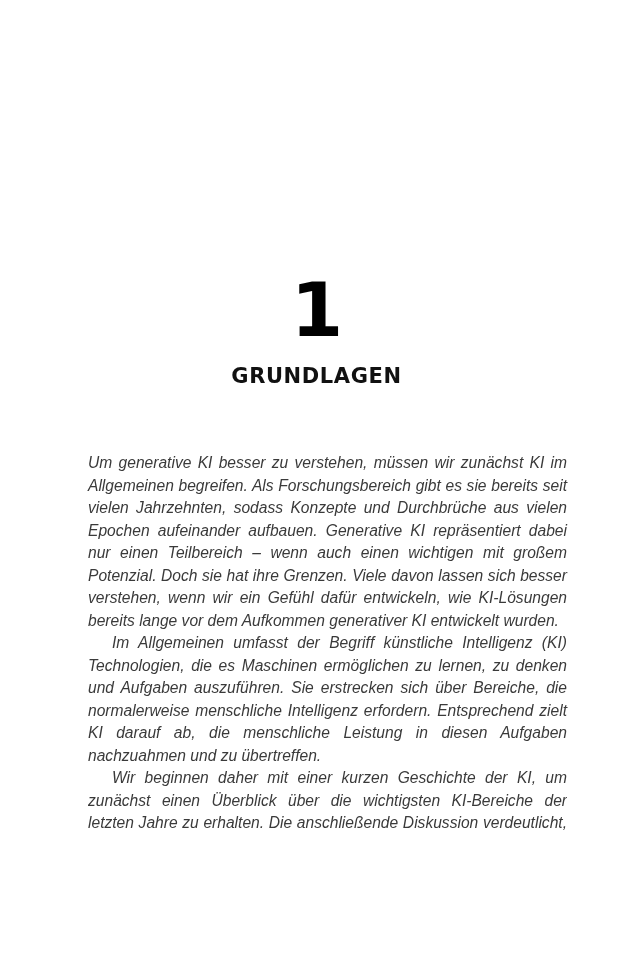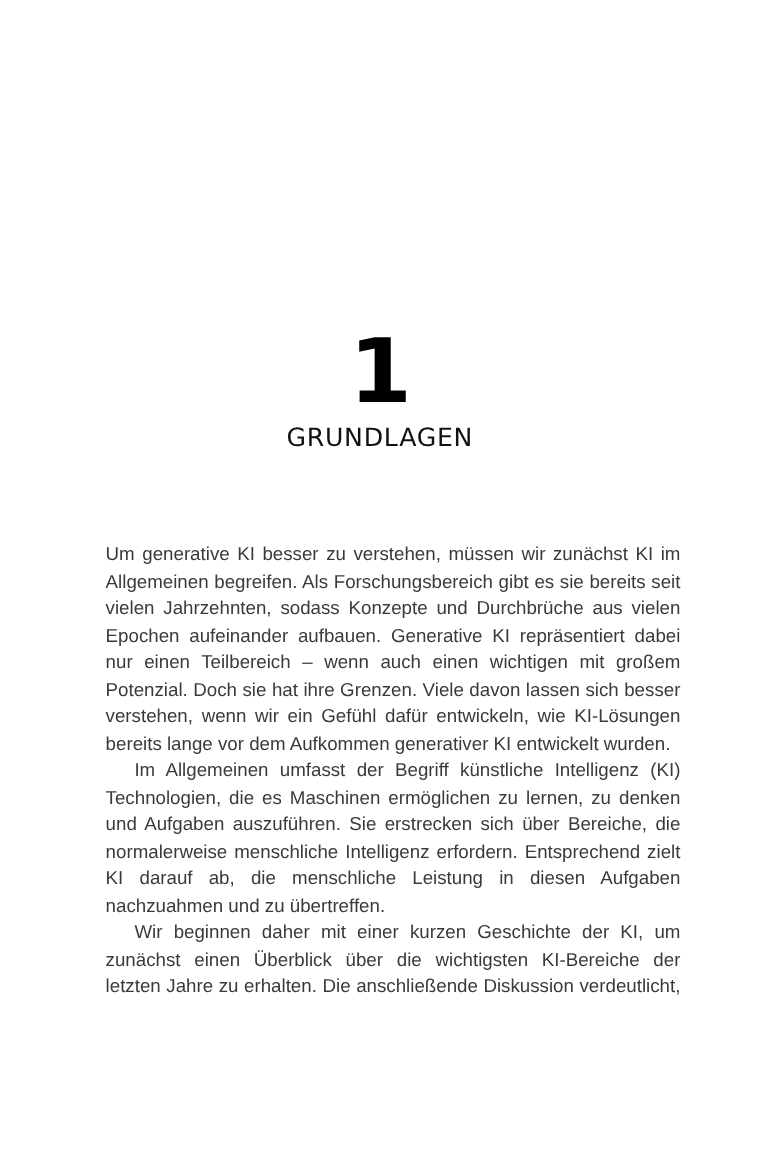--- a/index.html
+++ b/index.html
@@ -33,40 +33,41 @@
     font-weight: bold;
     font-size: 74px;
     line-height: 0.92;
     color: #000000;
     letter-spacing: -1px;
     display: block;
     transform: scaleX(1.02);
   }
   .chapter-title {
     display: block;
-    margin-top: 9px;
+    margin-top: 20px;
     font-family: "DejaVu Sans", sans-serif;
-    font-weight: normal;
+    font-weight: bold;
     font-size: 21px;
     letter-spacing: 0.6px;
     color: #111111;
   }
   .body-text {
     position: absolute;
     top: 452px;
     left: 88px;
     width: 479px;
     text-align: justify;
     text-justify: inter-word;
     color: #3a3a3a;
     font-size: 15.6px;
     line-height: 22.5px;
   }
   .body-text p {
     margin: 0;
+    font-style: italic;
   }
   .body-text p.indented {
     text-indent: 24px;
   }
   
   .clipped {
     max-height: 70px;
     overflow: hidden;
   }
 </style>

